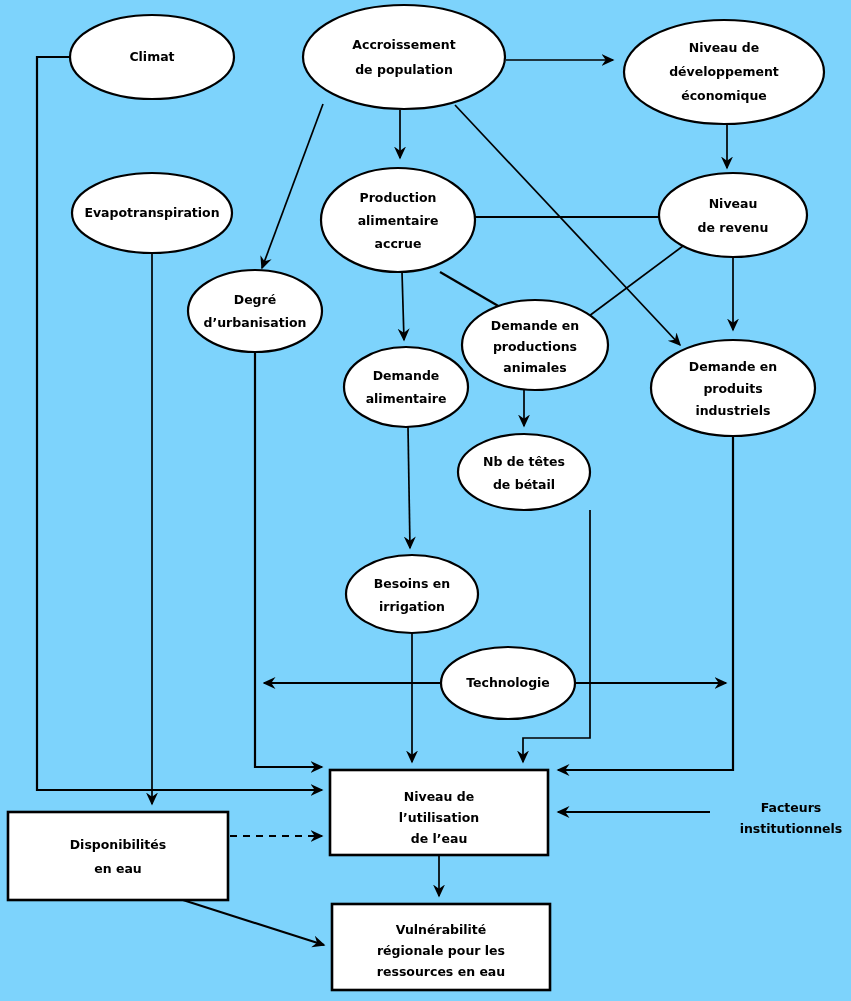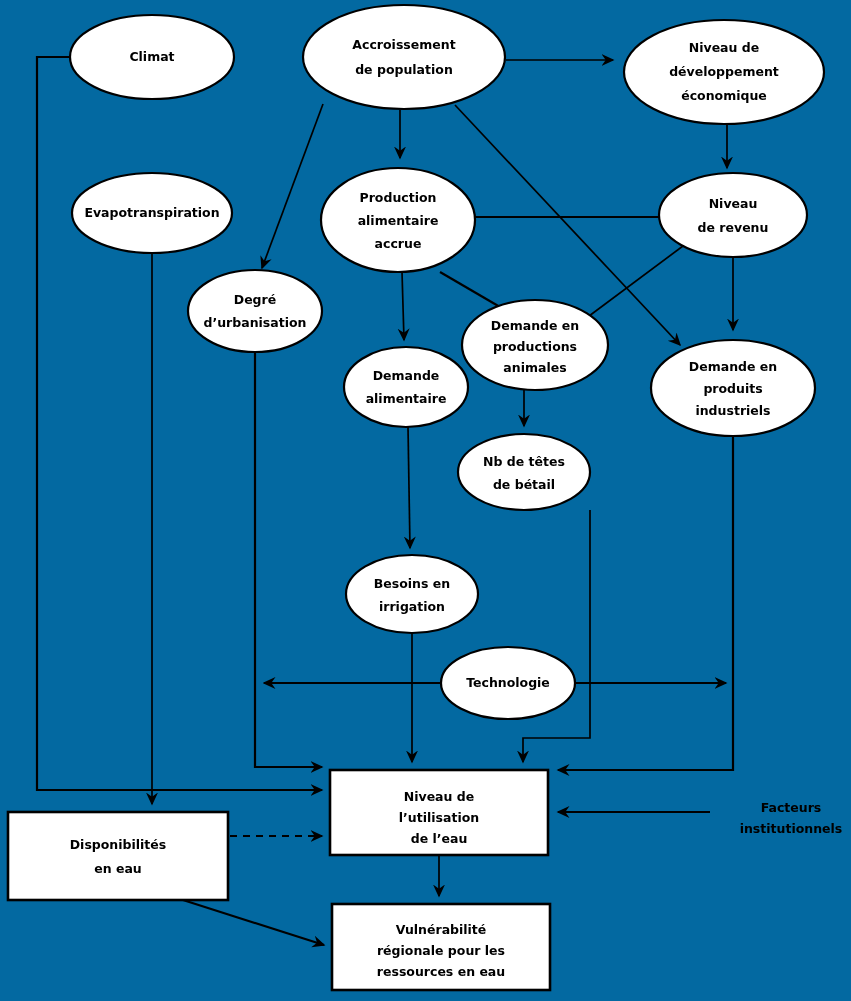--- a/index.html
+++ b/index.html
@@ -7,21 +7,21 @@
     padding: 0;
     background: #ffffff;
   }
   body {
     font-family: "DejaVu Sans", sans-serif;
   }
   #diagram-root {
     position: relative;
     width: 851px;
     height: 1001px;
-    background: #0369a1;
+    background: #7dd3fc;
     overflow: hidden;
   }
   #diagram-svg {
     position: absolute;
     left: 0;
     top: 0;
     width: 851px;
     height: 1001px;
   }
   .node-shape {

